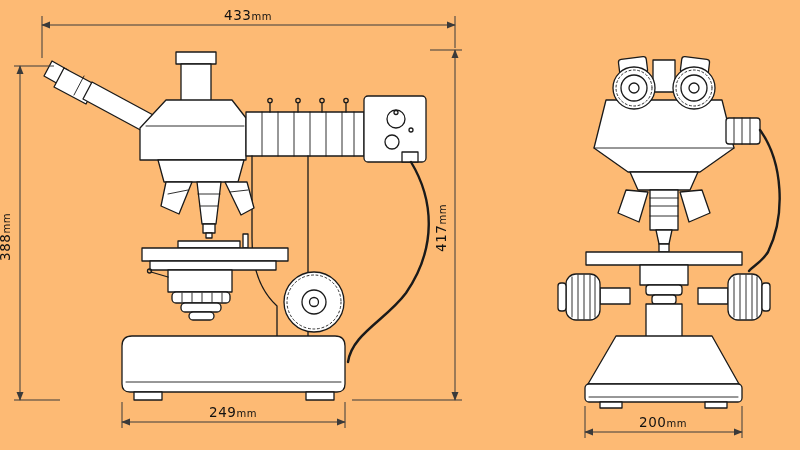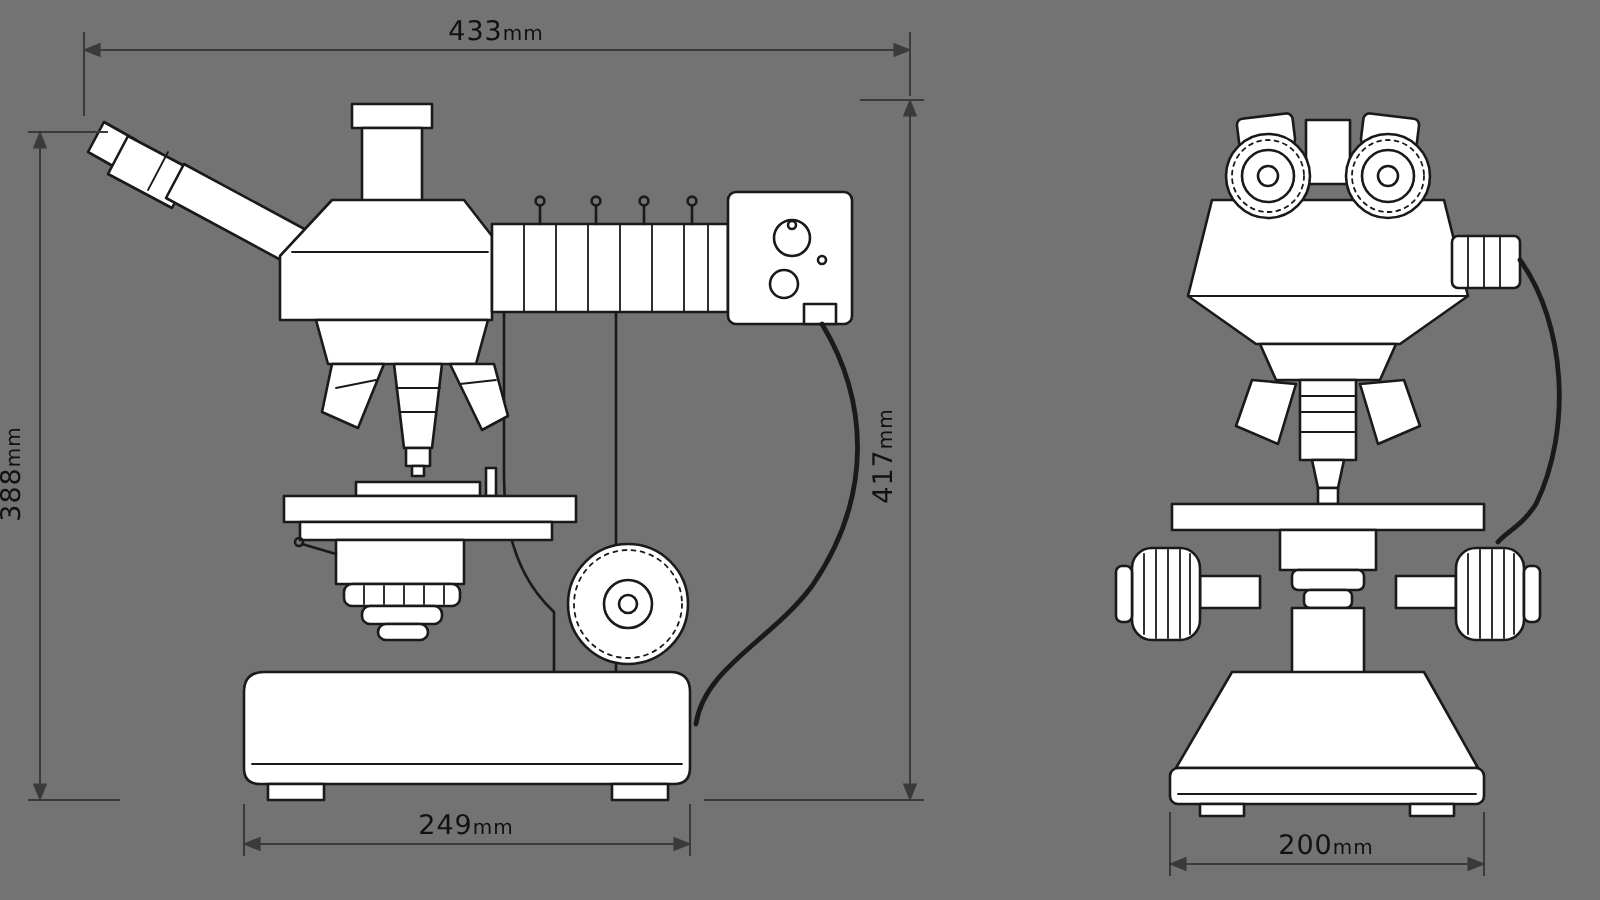--- a/index.html
+++ b/index.html
@@ -1,17 +1,17 @@
 <!DOCTYPE html>
 <html><head>
 <meta charset="utf-8">
 <style>
   html,body{margin:0;padding:0;background:#ffffff;}
   .canvas{
-    width:800px;height:450px;background:#737373;position:relative;overflow:hidden;
+    width:800px;height:450px;background:#fdba74;position:relative;overflow:hidden;
     font-family:"DejaVu Sans",sans-serif;
   }
   svg{display:block;}
   .draw *{stroke:#1a1a1a;stroke-width:1.3;fill:none;stroke-linejoin:round;stroke-linecap:round;}
   .draw .solid{fill:#ffffff;}
   .draw .thin{stroke-width:0.9;}
   .draw .cord{stroke-width:2.4;}
   .dims line{stroke:#3a3a3a;stroke-width:1;}
   .dimtext{
     font-family:"DejaVu Sans",sans-serif;

